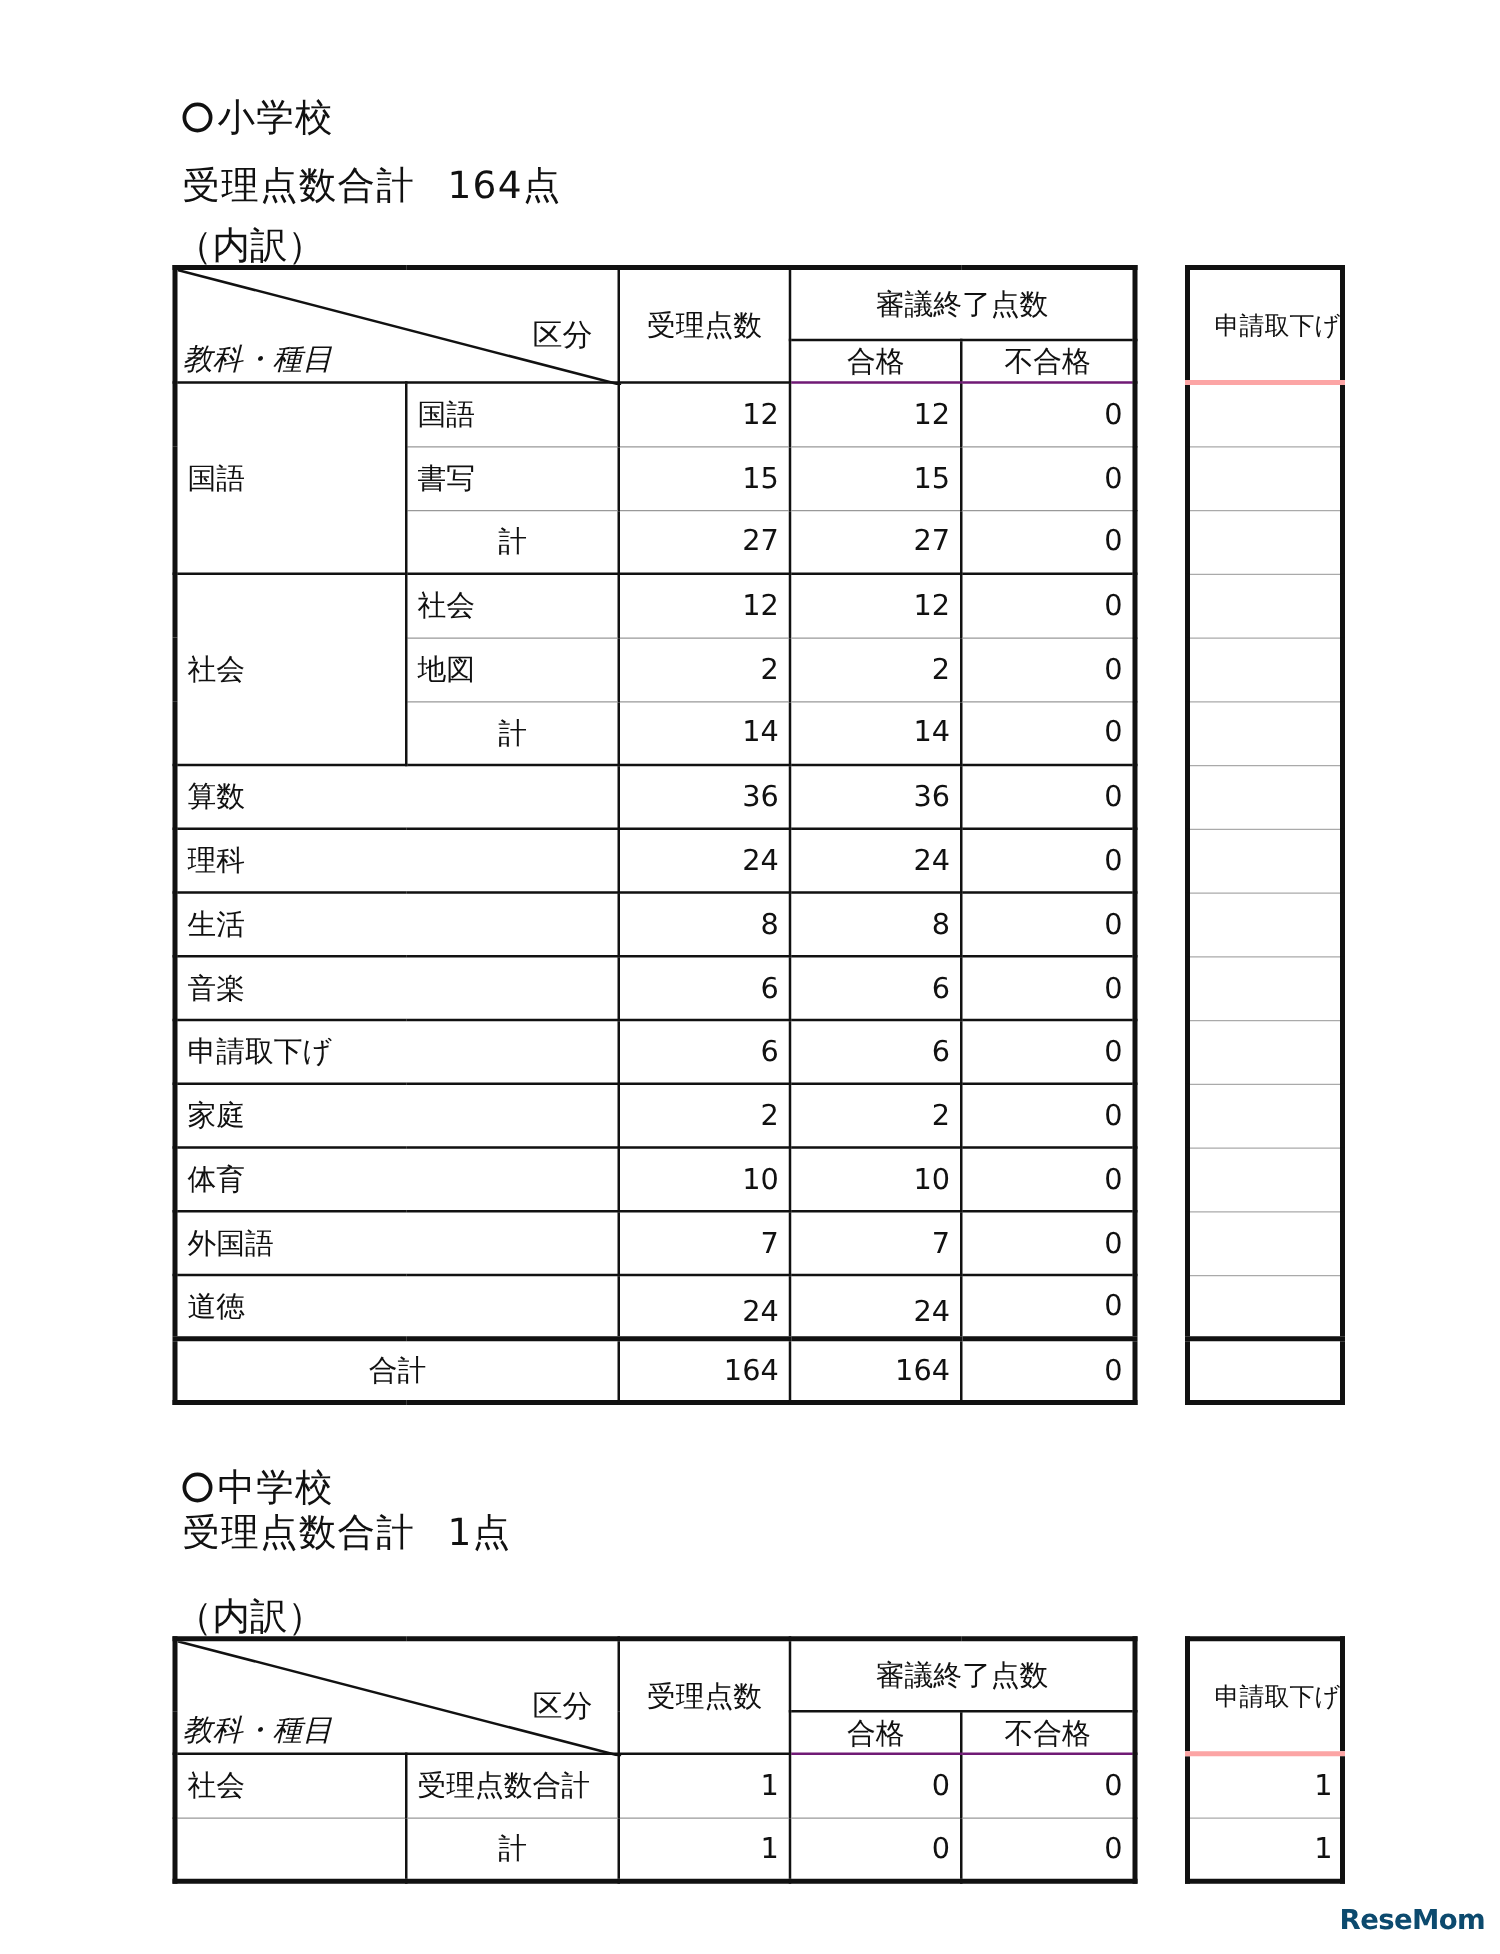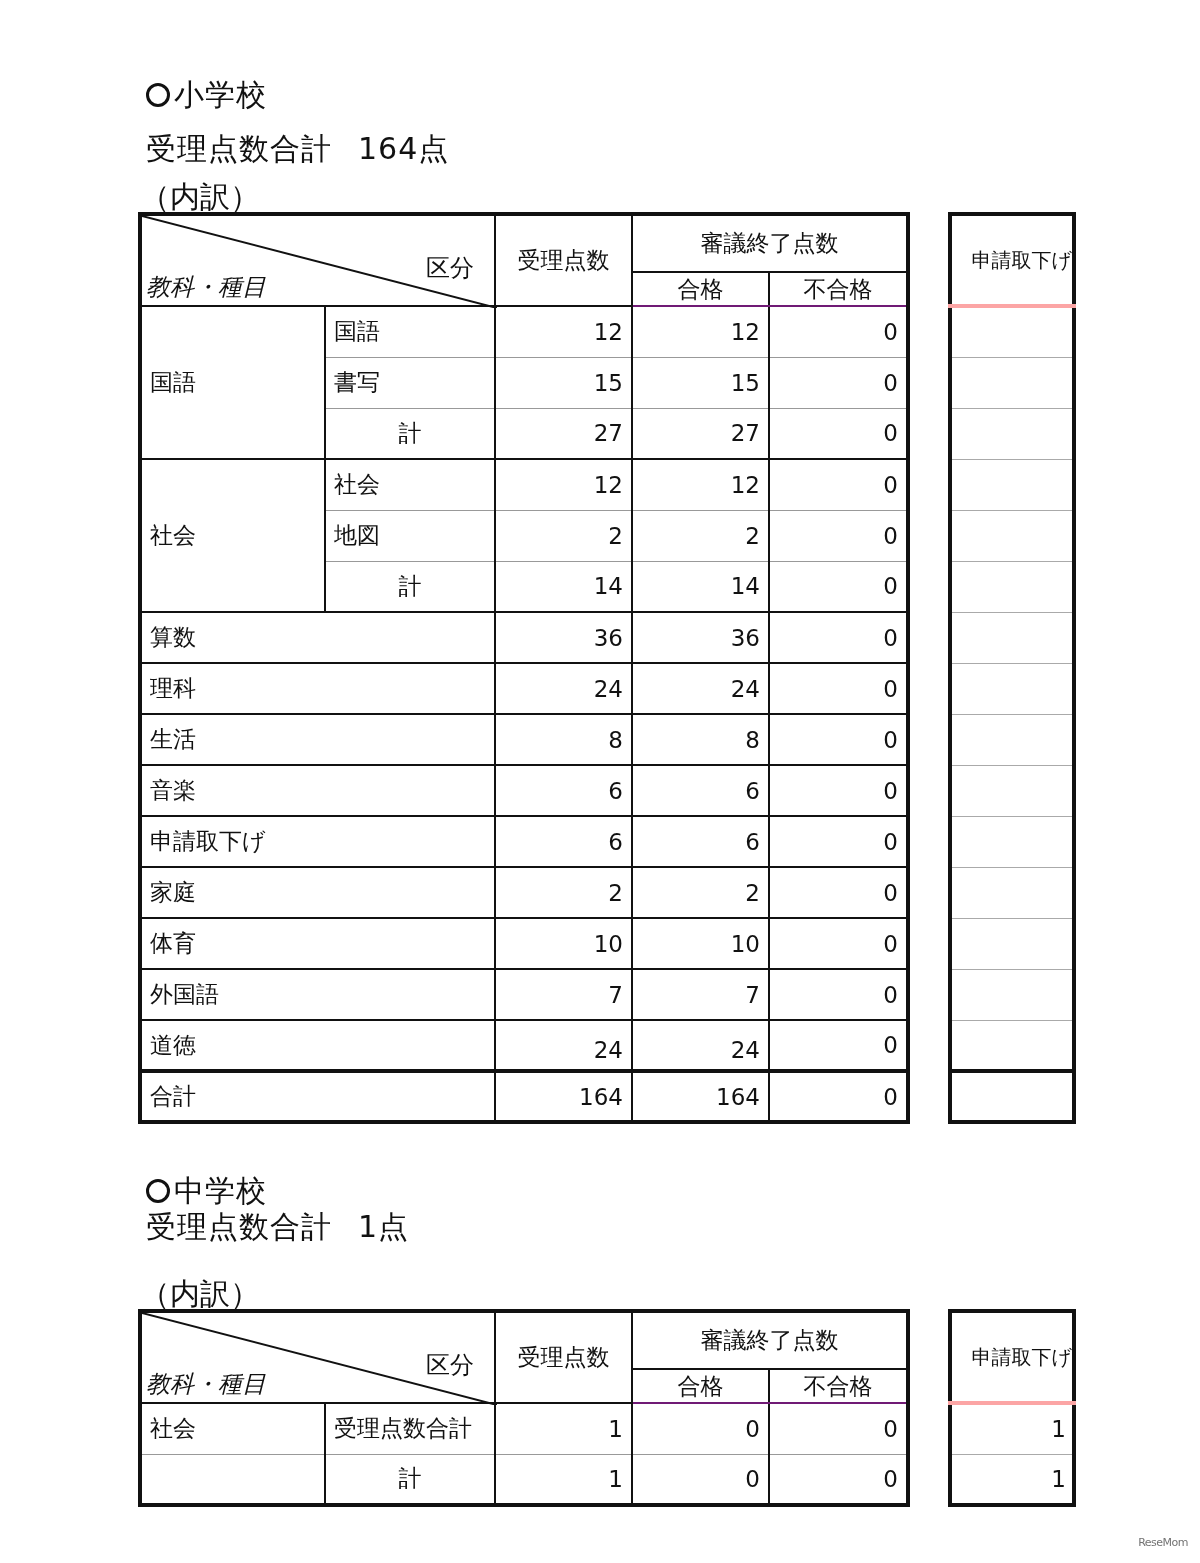--- a/index.html
+++ b/index.html
@@ -16,38 +16,38 @@
     .sub-heading .gap { display: inline-block; width: 26px; }
     .naiyaku { position: absolute; left: 146px; font-size: 30px; line-height: 34px; }
 
     table.grid { position: absolute; border-collapse: collapse; table-layout: fixed; background: #fff; }
     table.grid td { box-sizing: border-box; padding: 0 8px; font-size: 23px; height: 51px; vertical-align: middle; border: 2px solid #111; }
     table.grid { border: 4px solid #111; }
     td.num { text-align: right; padding-right: 14px; }
     td.num-deep { text-align: right; padding-right: 4px; }
     td.label { text-align: left; padding-left: 6px; }
     td.kei { text-align: center; padding-right: 0; }
-    td.center { }
+    td.center { text-align: center; }
     td.thin-top { border-top: 1px solid #999 !important; }
     td.thin-bottom { border-bottom: 1px solid #999 !important; }
     tr.thick-top td { border-top: 4px solid #111; }
     tr.thick-bottom td { border-bottom: 2px solid #701a75; }
     td.head { text-align: center; font-size: 24px; }
 
     .diag-cell { position: relative; padding: 0 !important; }
     .diag-cell svg { position: absolute; left: 0; top: 0; }
     .diag-cell .kubun { position: absolute; right: 20px; top: 4px; font-size: 24px; margin-top: 32px; }
     .diag-cell .kyoka { position: absolute; left: 4px; bottom: 2px; font-size: 24px; font-style: italic; }
 
     table.side { position: absolute; border-collapse: collapse; table-layout: fixed; border: 4px solid #111; }
     table.side td { box-sizing: border-box; height: 51px; border-left: none; border-right: none; border-top: 1px solid #aaa; border-bottom: 1px solid #aaa; font-size: 23px; text-align: right; padding-right: 6px; }
     table.side td.side-head { font-size: 20px; padding: 0; border-bottom: 4px solid #fca5a5; }
     table.side tr.thick-top td { border-top: 4px solid #111; }
 
-    .watermark { position: absolute; right: 12px; bottom: 14px; font-family: "DejaVu Sans", sans-serif; font-weight: normal; font-size: 11px; color: #737373; letter-spacing: -0.5px; }
+    .watermark { position: absolute; right: 12px; bottom: 14px; font-family: "DejaVu Sans", sans-serif; font-weight: bold; font-size: 22px; color: #0c4a6e; letter-spacing: -0.5px; }
   </style>
 </head>
 <body>
 
 <div class="heading" style="top:78px;"><span class="circle"></span><span>小学校</span></div>
 <div class="sub-heading" style="top:132px;"><span>受理点数合計</span><span class="gap"></span><span>164点</span></div>
 <div class="naiyaku" style="top:180px; left:140px;">（内訳）</div>
 
 <table class="grid" style="left:138px; top:212px; width:768px;">
   <colgroup>

